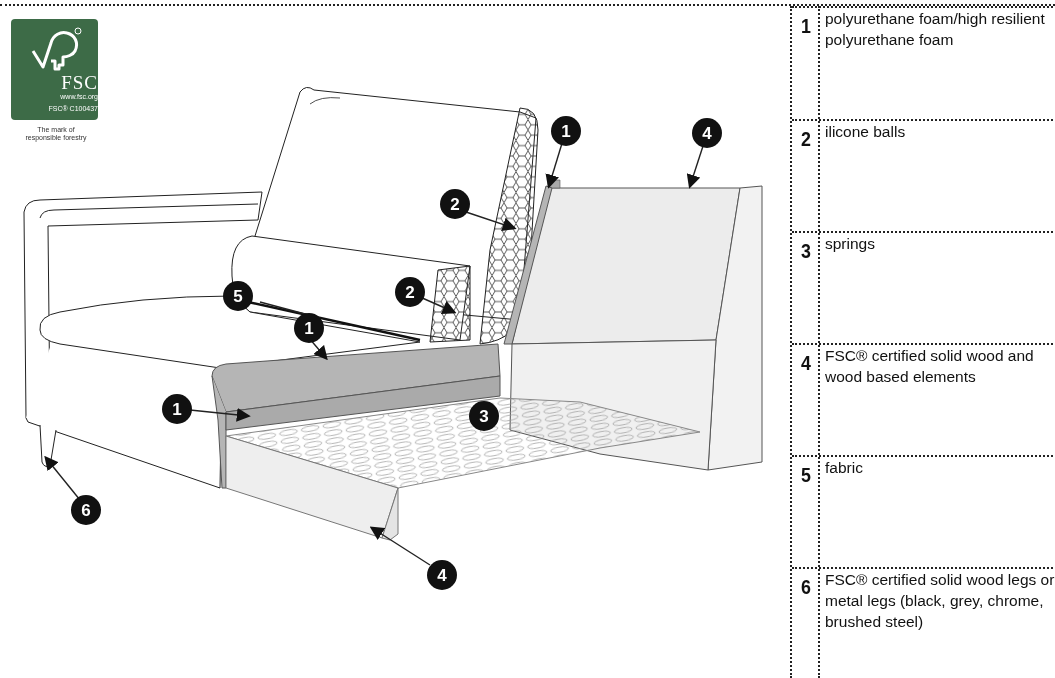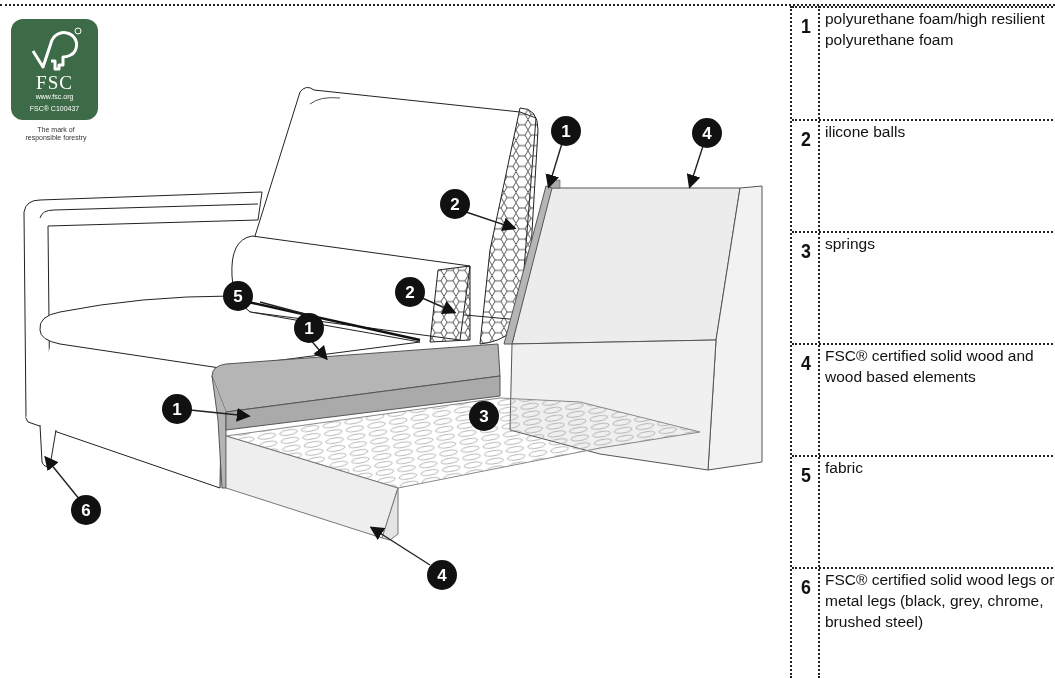--- a/index.html
+++ b/index.html
@@ -1,21 +1,21 @@
 <!DOCTYPE html>
 <html><head>
 <meta charset="utf-8">
 <style>
   html, body { margin: 0; padding: 0; background: #ffffff; }
   body { width: 1055px; height: 678px; position: relative; overflow: hidden; font-family: "Liberation Sans", sans-serif; color: #111; }
 
   .top-rule { position: absolute; left: 0; top: 4px; width: 1055px; border-top: 2px dotted #222; }
 
   
-  .fsc-logo { position: absolute; left: 11px; top: 19px; width: 87px; height: 101px; background: #3d6b47; border-radius: 12px; color: #fff; text-align: center; }
+  .fsc-logo { position: absolute; left: 11px; top: 19px; width: 87px; height: 101px; background: #3d6b47; border-radius: 4px; color: #fff; text-align: right; }
   .fsc-tree { position: absolute; left: 16px; top: 6px; width: 56px; height: 50px; }
   .fsc-word { position: absolute; left: 0; right: 0; top: 53px; font-family: "Liberation Serif", serif; font-size: 19px; letter-spacing: 1px; }
   .fsc-url { position: absolute; left: 0; right: 0; top: 74px; font-size: 7px; }
   .fsc-code { position: absolute; left: 0; right: 0; top: 86px; font-size: 7px; }
   .fsc-tag { position: absolute; left: 8px; top: 126px; width: 96px; text-align: center; font-size: 7px; line-height: 8px; color: #333; }
 
   
   .illus { position: absolute; left: 0; top: 0; width: 780px; height: 678px; }
   .callout text { font-family: "Liberation Sans", sans-serif; font-weight: bold; fill: #fff; font-size: 17px; }
 

